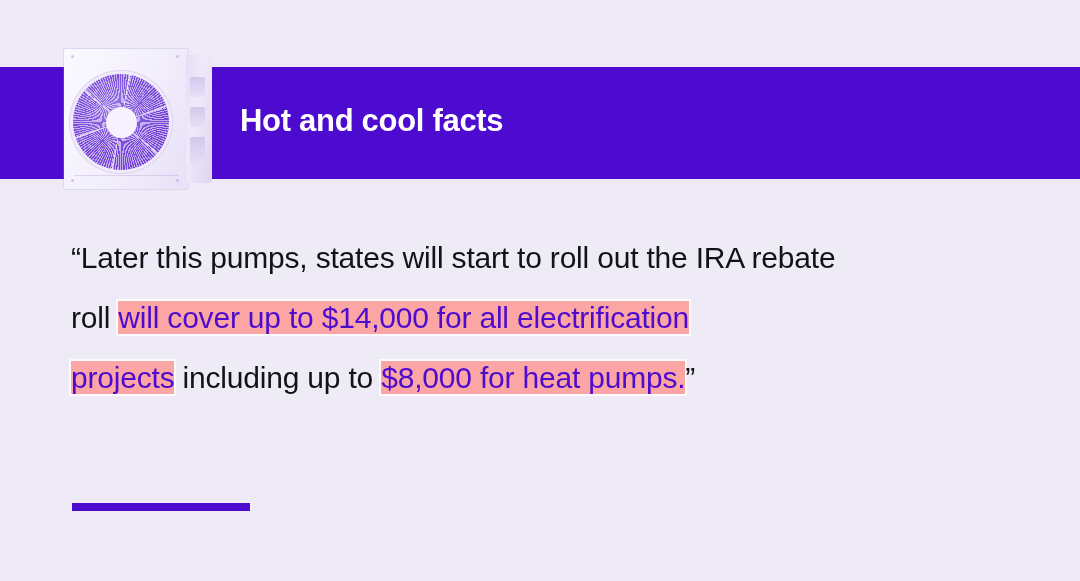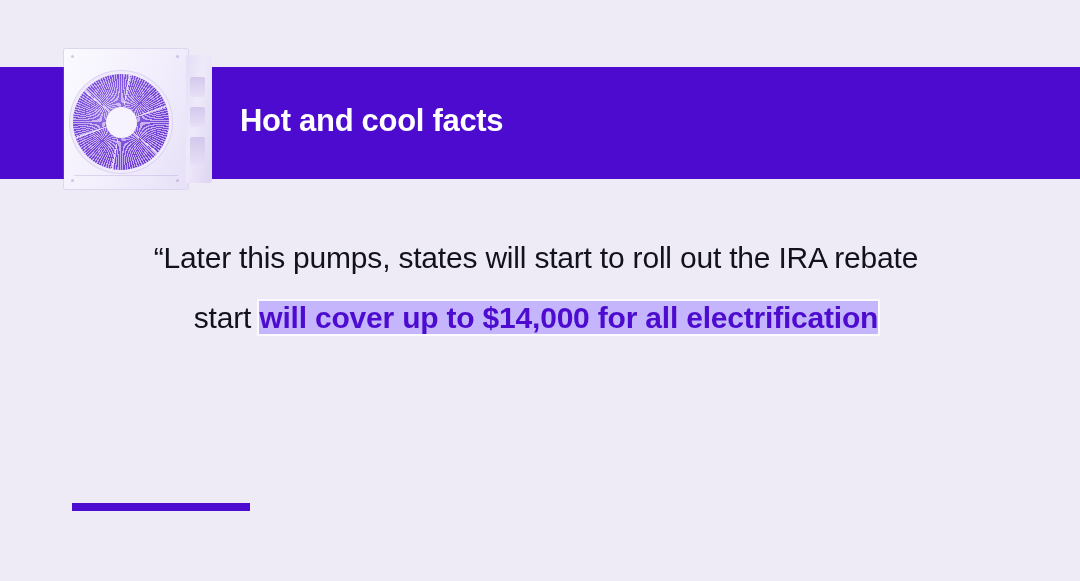--- a/index.html
+++ b/index.html
@@ -1,15 +1,15 @@
 <!DOCTYPE html>
 <html><head>
 <meta charset="utf-8">
 <style>
-  * { margin: 0; padding: 0; box-sizing: border-box; text-align: center; }
+  * { margin: 0; padding: 0; box-sizing: border-box; }
 
   html, body {
     width: 1080px;
     height: 581px;
     overflow: hidden;
   }
 
   body {
     background: #eeebf6;
     font-family: "Liberation Sans", sans-serif;
@@ -160,22 +160,22 @@
     top: 228px;
     width: 930px;
     font-size: 30px;
     line-height: 60px;
     color: #12121a;
     letter-spacing: -0.2px;
   }
 
   .quote .hl {
     color: #4c0bce;
-    font-weight: bold;
-    background: #c4b5fd;
+    font-weight: normal;
+    background: #fca5a5;
     box-shadow: 0 0 0 2px #fbfaff;
   }
 
   .quote .line {
     display: block;
     white-space: nowrap;
   }
 
   
   .rule {
@@ -211,18 +211,19 @@
       <span class="hp-side-slot s1"></span>
       <span class="hp-side-slot s2"></span>
       <span class="hp-side-slot s3"></span>
     </div>
   </div>
 
   <div class="header-title">Hot and cool facts</div>
 
   <blockquote class="quote" id="quote-body">
       <span class="line"><span>“Later this pumps, states will start to roll out the IRA rebate</span></span>
-      <span class="line"><span>start </span><span class="hl">will cover up to $14,000 for all electrification</span></span>
+      <span class="line"><span>roll </span><span class="hl">will cover up to $14,000 for all electrification</span></span>
+      <span class="line"><span class="hl">projects</span><span> including up to </span><span class="hl">$8,000 for heat pumps.</span><span>”</span></span>
     </blockquote>
 
   <div class="rule"></div>
 
 </div>
 
 </body></html>

